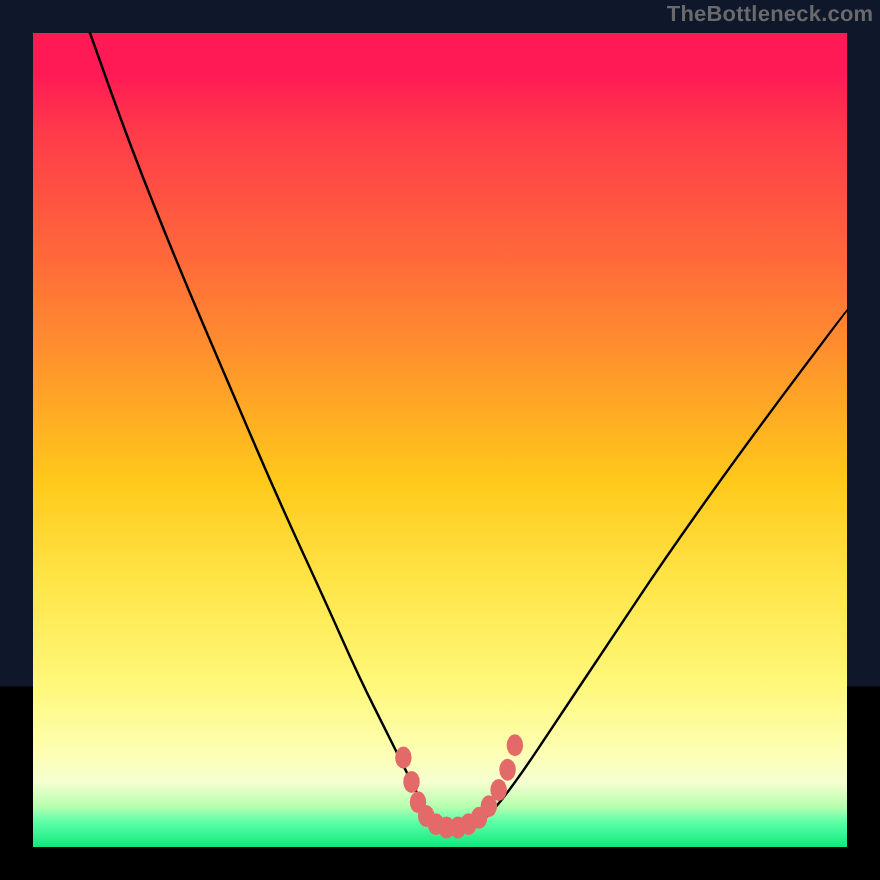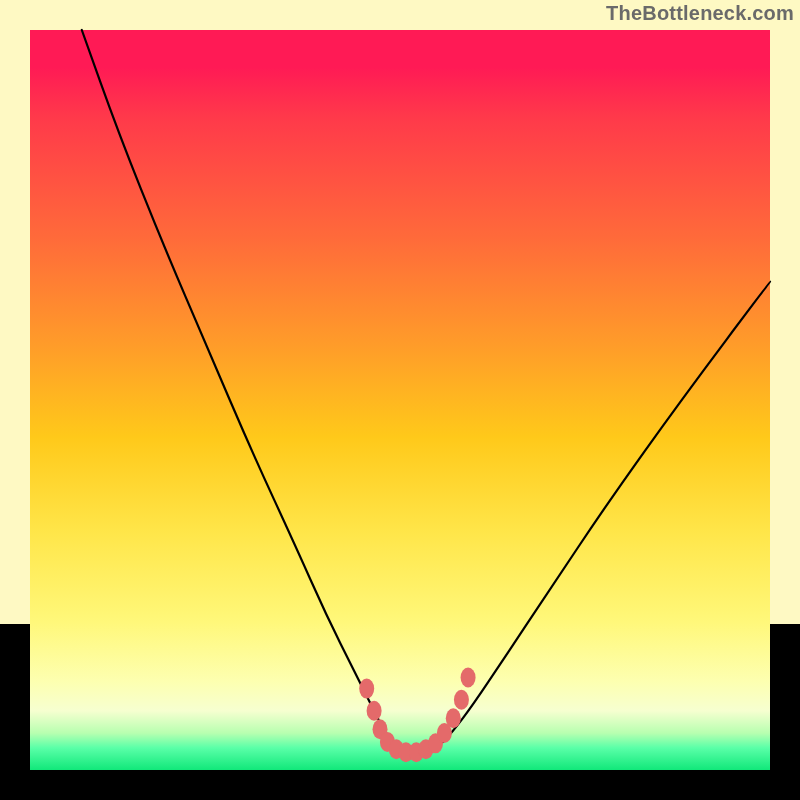--- a/index.html
+++ b/index.html
@@ -9,21 +9,21 @@
     height: 800px;
     background: #000;
     overflow: hidden;
   }
   .frame {
     position: absolute;
     left: 0;
     top: 0;
     width: 800px;
     height: 624px;
-    background: #fef9c3;
+    background: #0f172a;
   }
   .plot {
     position: absolute;
     left: 30px;
     top: 30px;
     width: 740px;
     height: 740px;
     background: linear-gradient(to bottom,
       #ff1a55 0%,
       #ff1a55 5%,

